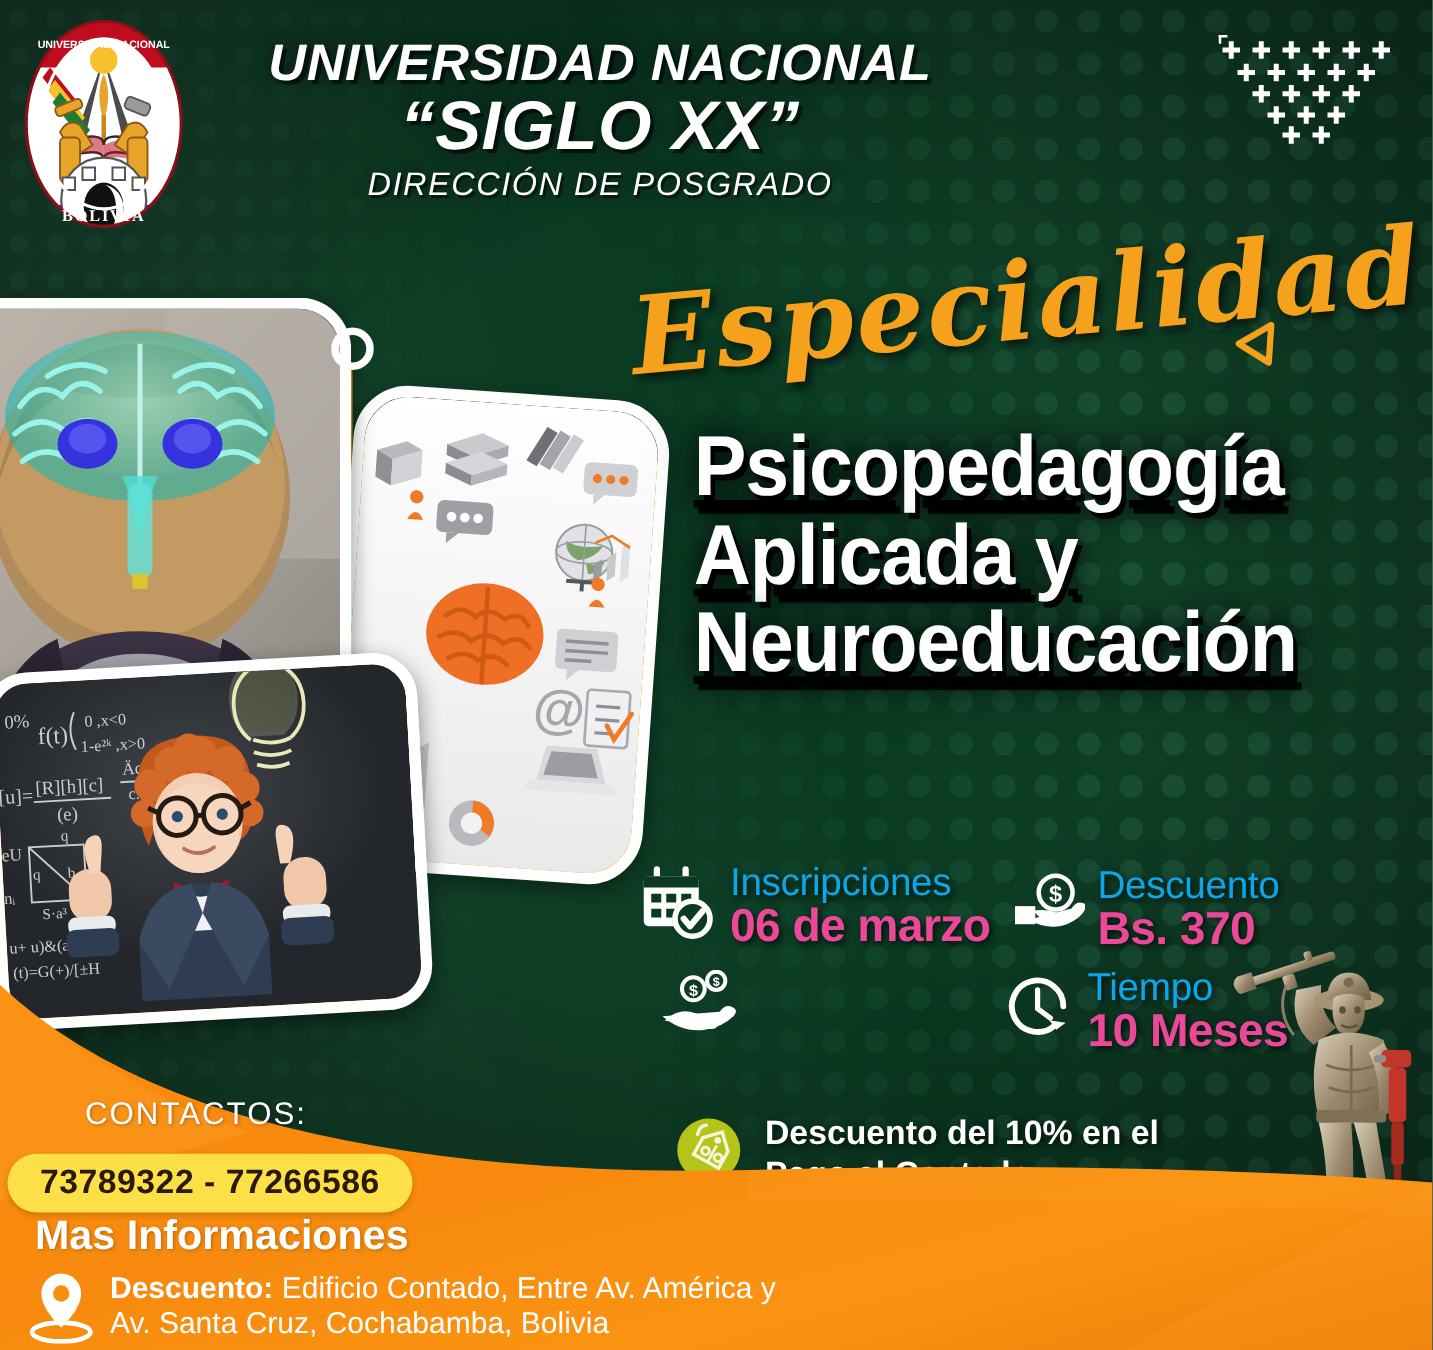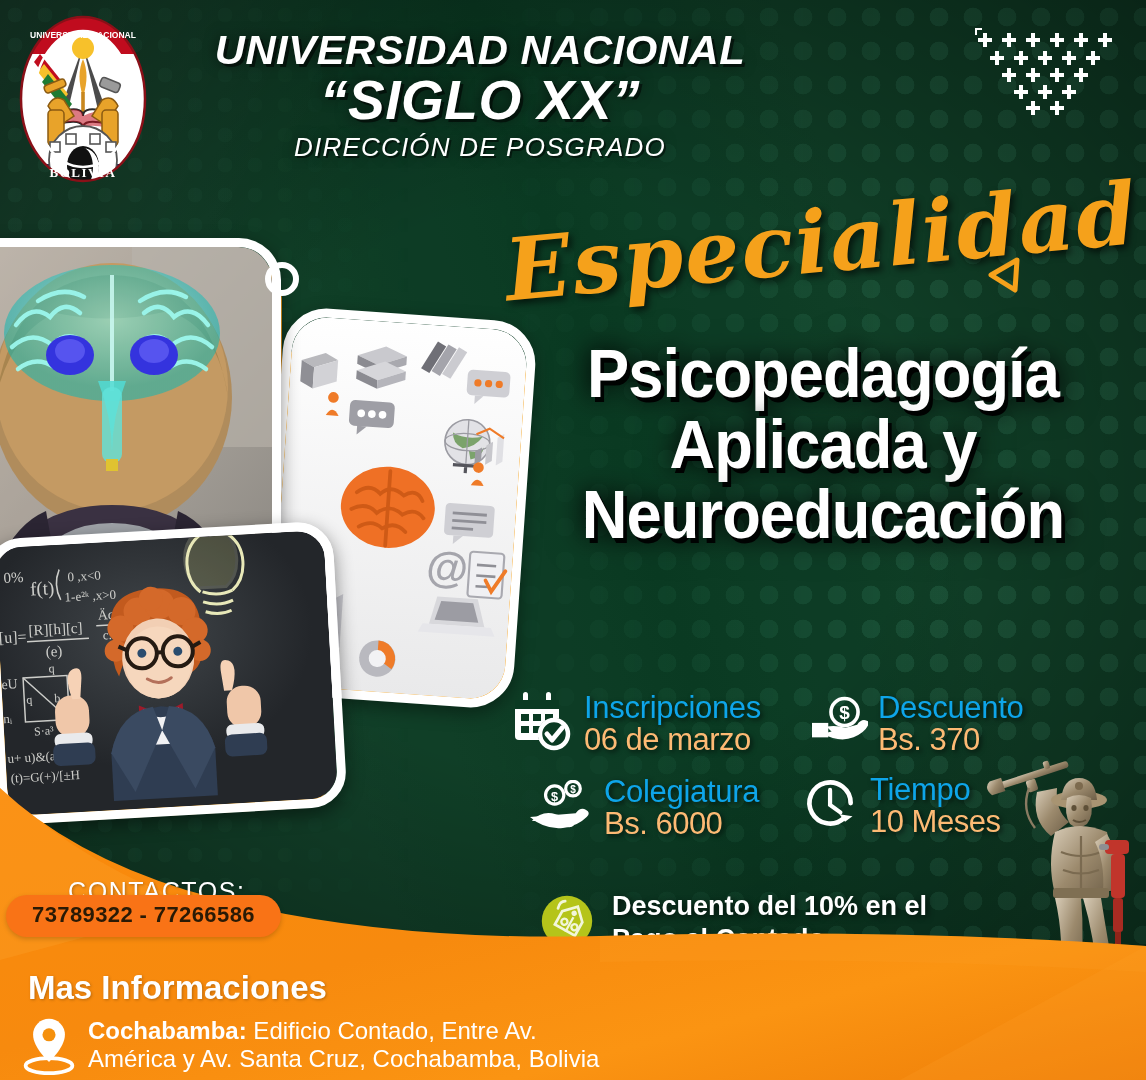--- a/index.html
+++ b/index.html
@@ -126,22 +126,22 @@
     position:absolute;left:505px;top:196px;width:520px;height:120px;
     color:#F5A11B;
     font-family:"DejaVu Serif", serif;
     font-style:italic;font-weight:bold;font-size:86px;
     letter-spacing:2px;
     transform:rotate(-5.2deg);
     text-shadow:3px 4px 7px rgba(0,0,0,.65);
     white-space:nowrap;
   }
   .maintitle{
-    position:absolute;left:523px;top:338px;width:600px;
-    text-align:center;
+    position:absolute;left:534px;top:338px;width:600px;
+    text-decoration:underline;
   }
   .maintitle .ml{
     display:block;
     font-family:"Liberation Sans", sans-serif;
     font-weight:bold;color:#ffffff;
     font-size:68px;line-height:1.04;
     letter-spacing:-1px;
     transform:scaleX(.93);
     text-shadow:
       4px 5px 0 rgba(0,0,0,.92),
@@ -158,23 +158,23 @@
   .ii4{left:290px;top:84px;}
   .ii-ico{flex:0 0 auto;display:block;}
   .ii-txt{line-height:1.0;}
   .ii-label{
     display:block;color:#0ea5e9;font-weight:normal;
     font-family:"Liberation Sans", sans-serif;
     font-size:31px;letter-spacing:-.3px;
     text-shadow:2px 2px 5px rgba(0,0,0,.7);
   }
   .ii-value{
-    display:block;color:#fdba74;font-weight:normal;
-    font-family:"Liberation Sans", sans-serif;
-    font-size:31px;letter-spacing:-.5px;margin-top:1px;
+    display:block;color:#ec4899;font-weight:bold;
+    font-family:"Liberation Sans", sans-serif;
+    font-size:37px;letter-spacing:-.5px;margin-top:1px;
     text-shadow:2px 2px 5px rgba(0,0,0,.7);
   }
 
   
   .discount{position:absolute;left:540px;top:890px;display:flex;align-items:center;gap:18px;}
   .disc-txt{
     color:#ffffff;font-weight:bold;font-size:27px;line-height:1.22;
     font-family:"Liberation Sans", sans-serif;
     text-shadow:2px 2px 6px rgba(0,0,0,.75);
   }
@@ -190,24 +190,24 @@
 
   
   .contacts{position:absolute;left:0;bottom:0;width:640px;height:215px;z-index:8;}
   .contactos-title{
     position:absolute;left:68px;top:12px;
     color:#ffffff;font-weight:normal;font-size:25px;letter-spacing:1.6px;
     font-family:"Liberation Sans", sans-serif;
     text-shadow:1px 1px 3px rgba(0,0,0,.3);
   }
   .phone-pill{
-    position:absolute;left:6px;top:30px;
-    background:#f97316;border-radius:30px;
+    position:absolute;left:6px;top:58px;
+    background:#fde047;border-radius:30px;
     padding:7px 26px 9px 26px;
-    color:#2a1a05;font-weight:bold;font-size:22px;letter-spacing:.4px;
+    color:#2a1a05;font-weight:bold;font-size:27px;letter-spacing:.4px;
     font-family:"Liberation Sans", sans-serif;
     box-shadow:0 2px 5px rgba(0,0,0,.18);
   }
   .mas-info{
     position:absolute;left:28px;top:104px;
     color:#ffffff;font-weight:bold;font-size:33px;
     font-family:"Liberation Sans", sans-serif;
     text-shadow:1px 1px 3px rgba(0,0,0,.25);
   }
   .addr-row{position:absolute;left:22px;top:152px;display:flex;gap:12px;align-items:flex-start;width:600px;}
@@ -676,24 +676,20 @@
           <g fill="none" stroke="#ffffff" stroke-width="3.5">
             <circle cx="27" cy="16" r="10"></circle>
               <circle cx="47" cy="9" r="8"></circle>
           </g>
           <text x="27" y="22" font-family="Liberation Sans, sans-serif" font-size="14" font-weight="bold" fill="#ffffff" text-anchor="middle">$</text>
           <text x="47" y="14" font-family="Liberation Sans, sans-serif" font-size="11" font-weight="bold" fill="#ffffff" text-anchor="middle">$</text>
           <path d="M2 44 q10 -10 22 -8 q10 2 18 6 q8 2 6 7 q-3 4 -11 1 l-9 -3" fill="#ffffff"></path>
           <path d="M0 40 q16 14 36 12 q16 -2 26 -12 q5 -5 -1 -8 q-6 -3 -11 4" fill="#ffffff"></path>
         </svg>
       </span>
-      <span class="ii-txt">
-        <span class="ii-label">Colegiatura</span>
-        <span class="ii-value">Bs. 6000</span>
-      </span>
     </div>
 
     <div class="infoitem ii4">
       <span class="ii-ico">
         <svg viewBox="0 0 62 62" width="58" height="58">
           <path d="M52 30 a22 22 0 1 0 -7 16" fill="none" stroke="#ffffff" stroke-width="5" stroke-linecap="round"></path>
           <path d="M40 42 l6 8 l8 -6 z" fill="#ffffff"></path>
           <path d="M30 16 v16 l11 8" fill="none" stroke="#ffffff" stroke-width="4.5" stroke-linecap="round"></path>
         </svg>
       </span>
@@ -832,18 +828,18 @@
     <div class="mas-info">Mas Informaciones</div>
     <div class="addr-row">
       <span>
         <svg viewBox="0 0 56 62" width="54" height="58">
           <path d="M28 2 a17 17 0 0 1 17 17 c0 14 -17 29 -17 29 s-17 -15 -17 -29 a17 17 0 0 1 17 -17z" fill="#ffffff"></path>
           <circle cx="28" cy="19" r="7" fill="#F5900C"></circle>
           <ellipse cx="28" cy="52" rx="25" ry="8" fill="none" stroke="#ffffff" stroke-width="4"></ellipse>
         </svg>
       </span>
       <span class="addr-txt">
-        <b>Cochabamba:</b><span> Edificio Contado, Entre Av. América y Av. Santa Cruz, Cochabamba, Bolivia</span>
+        <b>Descuento:</b><span> Edificio Contado, Entre Av. América y Av. Santa Cruz, Cochabamba, Bolivia</span>
       </span>
     </div>
   </div>
 
 </div>
 
 </body></html>

